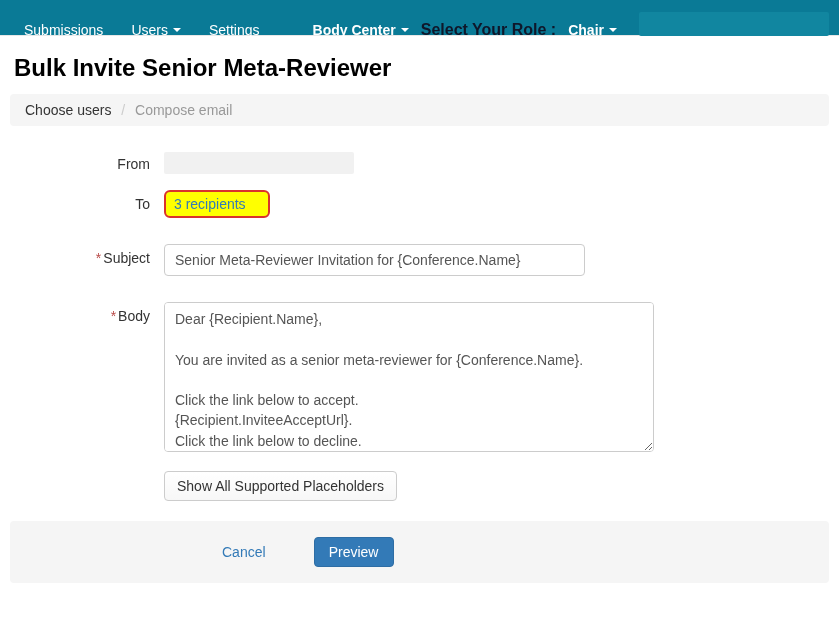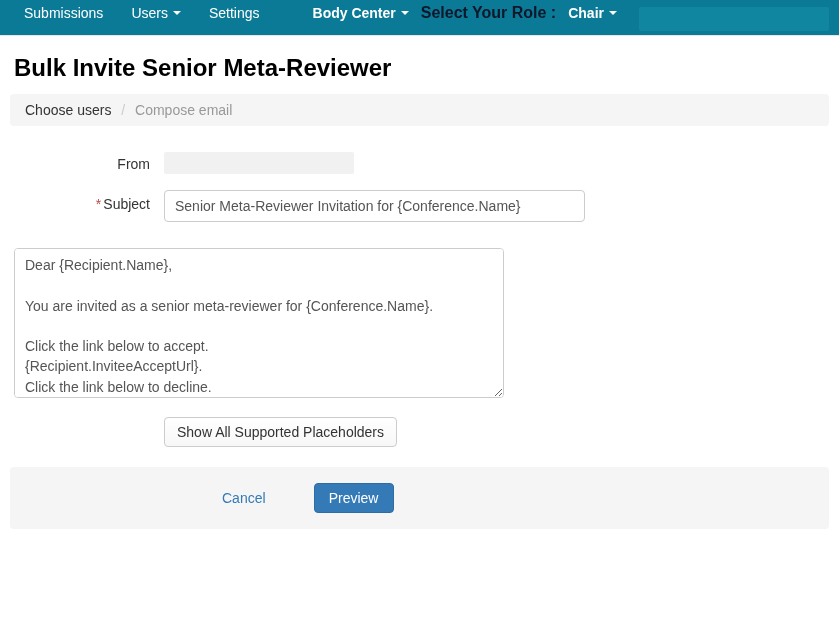--- a/index.html
+++ b/index.html
@@ -8,22 +8,22 @@
     font-family: "Helvetica Neue", Helvetica, Arial, sans-serif;
     font-size: 14px;
     color: #333;
     background: #fff;
     width: 839px;
   }
   .navbar {
     background: #0a7a96;
     height: 36px;
     display: flex;
-    align-items: flex-end;
-    padding: 4px 10px;
+    align-items: flex-start;
+    padding: 12px 10px;
     color: #fff;
     border-bottom: 1px solid #e7e7e7;
   }
   .nav-left { display: flex; gap: 0; }
   .nav-item {
     color: #fff;
     padding: 0 14px;
     height: 36px;
     display: flex;
     align-items: center;
@@ -205,29 +205,36 @@
 
 <div class="form-area">
 
   <div class="form-row">
     <div class="form-label">From</div>
     <div class="form-control-col">
       <div class="from-blur"></div>
     </div>
   </div>
 
+  <div class="form-row" style="margin-bottom:26px">
+    <div class="form-label">To</div>
+    <div class="form-control-col">
+      <span class="recipients-box">3 recipients</span>
+    </div>
+  </div>
 
   <div class="form-row" style="margin-bottom:26px">
     <div class="form-label"><span class="req">*</span><span>Subject</span></div>
     <div class="form-control-col">
       <input class="text-input" type="text" value="Senior Meta-Reviewer Invitation for {Conference.Name}" style="">
     </div>
   </div>
 
   <div class="form-row">
+    <div class="form-label"><span class="req">*</span><span>Body</span></div>
     <div class="form-control-col">
       <textarea class="textarea-input" style="">Dear {Recipient.Name},
 
 You are invited as a senior meta-reviewer for {Conference.Name}.
 
 Click the link below to accept.
 {Recipient.InviteeAcceptUrl}.
 Click the link below to decline.
 {Recipient.InviteeDeclineUrl}.
 The invitation expires on {Invite.Expiration}.

